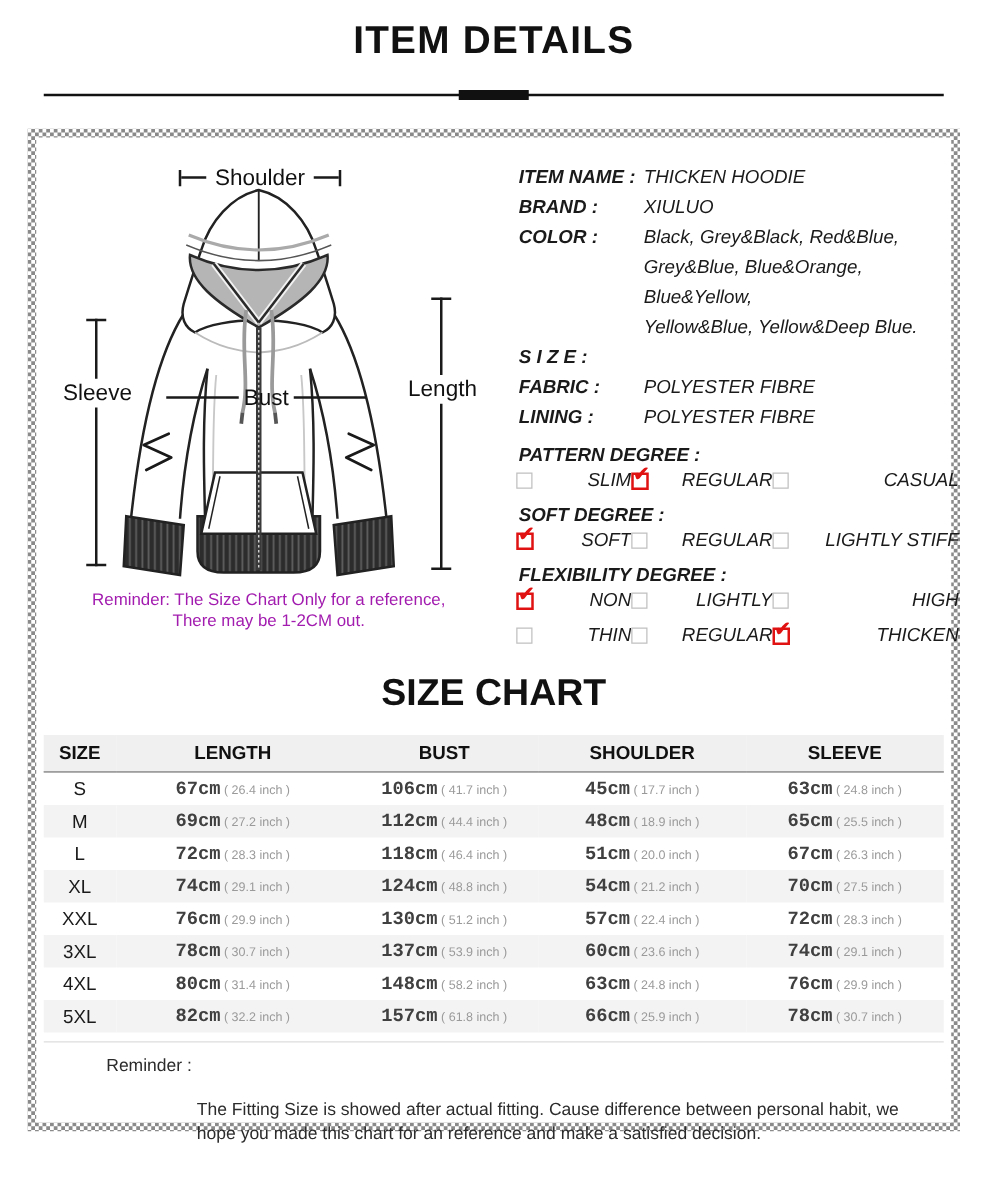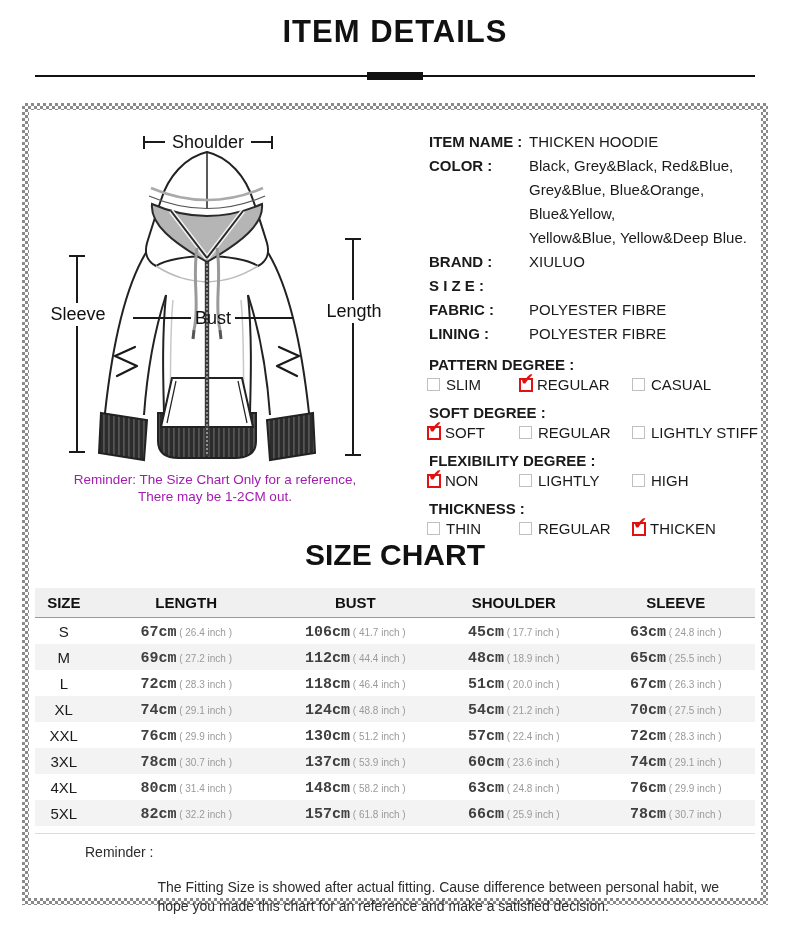--- a/index.html
+++ b/index.html
@@ -31,29 +31,29 @@
   .length-line{left:317px;top:123px;height:218px;}
   .vlabel{position:absolute;transform:translateX(-50%);background:#fff;font-size:18px;padding:1px 3px;white-space:nowrap;color:#111;}
   .sleeve-label{left:43px;top:188px;}
   .length-label{left:319px;top:185px;}
   .bust-measure{position:absolute;left:98px;top:192px;width:160px;height:22px;display:flex;align-items:center;}
   .bline{flex:1;height:2px;background:#1a1a1a;}
   .mlabel.bust{padding:0 4px;}
   .diagram-note{position:absolute;top:356px;left:0;width:360px;text-align:center;font-size:13.5px;line-height:17px;color:#a21caf;}
 
   
-  .info{position:absolute;left:400px;top:20px;width:352px;}
+  .info{position:absolute;left:386px;top:20px;width:352px;font-style:italic;}
   .info-row{display:flex;line-height:24px;font-size:15px;}
   .info-label{width:100px;flex:none;font-weight:bold;white-space:nowrap;}
   .info-value{flex:1;}
   .info-row.spaced .info-value{word-spacing:6px;}
   .degree-section{margin-top:9px;}
   .degree-title{font-weight:bold;font-size:15px;line-height:19px;}
   .opts{display:flex;align-items:center;line-height:19px;margin-top:1px;margin-left:-2px;font-size:15px;}
-  .opt{display:flex;align-items:center;}
+  .opt{display:flex;align-items:center;justify-content:space-between;}
   .opt:nth-child(1){width:92px;}
   .opt:nth-child(2){width:113px;}
   .opt:nth-child(3){flex:1;}
   .box{width:11px;height:11px;border:1px solid #c0c0c0;background:#fff;margin-right:6px;position:relative;flex:none;}
   .opt.checked .box{width:10px;height:10px;border:2px solid #e01212;margin-right:4px;}
   .check{position:absolute;left:-1px;top:-9px;color:#e01212;font-size:17px;font-weight:bold;line-height:1;}
 
   
   .chart-title{position:absolute;top:428px;left:0;width:100%;text-align:center;font-size:30px;font-weight:bold;margin:0;color:#111;}
   .size-table{position:absolute;left:6px;top:478px;width:720px;border-collapse:collapse;table-layout:fixed;}
@@ -162,30 +162,30 @@
         </div>
       </div>
 
       <div class="info">
         <div id="info-rows">
             <div class="info-row">
               <span class="info-label">ITEM NAME :</span>
               <span class="info-value">THICKEN HOODIE</span>
             </div>
             <div class="info-row">
+              <span class="info-label">BRAND :</span>
+              <span class="info-value">XIULUO</span>
+            </div>
+            <div class="info-row">
               <span class="info-label">COLOR :</span>
               <span class="info-value">
                 <div>Black,  Grey&amp;Black,  Red&amp;Blue,</div>
                 <div>Grey&amp;Blue,  Blue&amp;Orange, Blue&amp;Yellow,</div>
                 <div>Yellow&amp;Blue, Yellow&amp;Deep Blue.</div>
               </span>
-            </div>
-            <div class="info-row">
-              <span class="info-label">BRAND :</span>
-              <span class="info-value">XIULUO</span>
             </div>
             <div class="info-row spaced">
               <span class="info-label">S I Z E :</span>
             </div>
             <div class="info-row">
               <span class="info-label">FABRIC :</span>
               <span class="info-value">POLYESTER FIBRE</span>
             </div>
             <div class="info-row">
               <span class="info-label">LINING :</span>
@@ -244,21 +244,20 @@
                   <span class="box"></span>
                   <span class="opt-label">LIGHTLY</span>
                 </span>
                 <span class="opt">
                   <span class="box"></span>
                   <span class="opt-label">HIGH</span>
                 </span>
               </div>
             </div>
             <div class="degree-section">
-              <div class="degree-title">THICKNESS :</div>
               <div class="opts">
                 <span class="opt">
                   <span class="box"></span>
                   <span class="opt-label">THIN</span>
                 </span>
                 <span class="opt">
                   <span class="box"></span>
                   <span class="opt-label">REGULAR</span>
                 </span>
                 <span class="opt checked">

